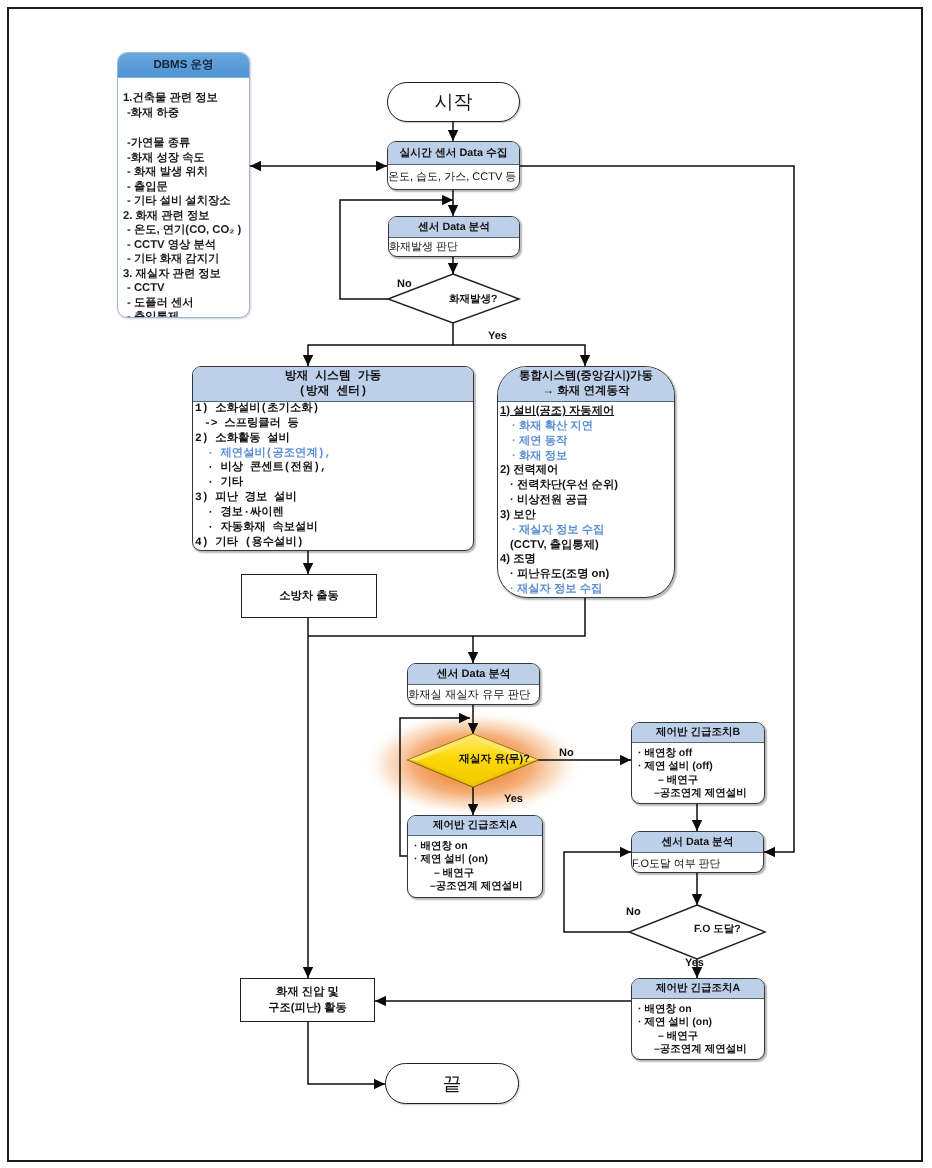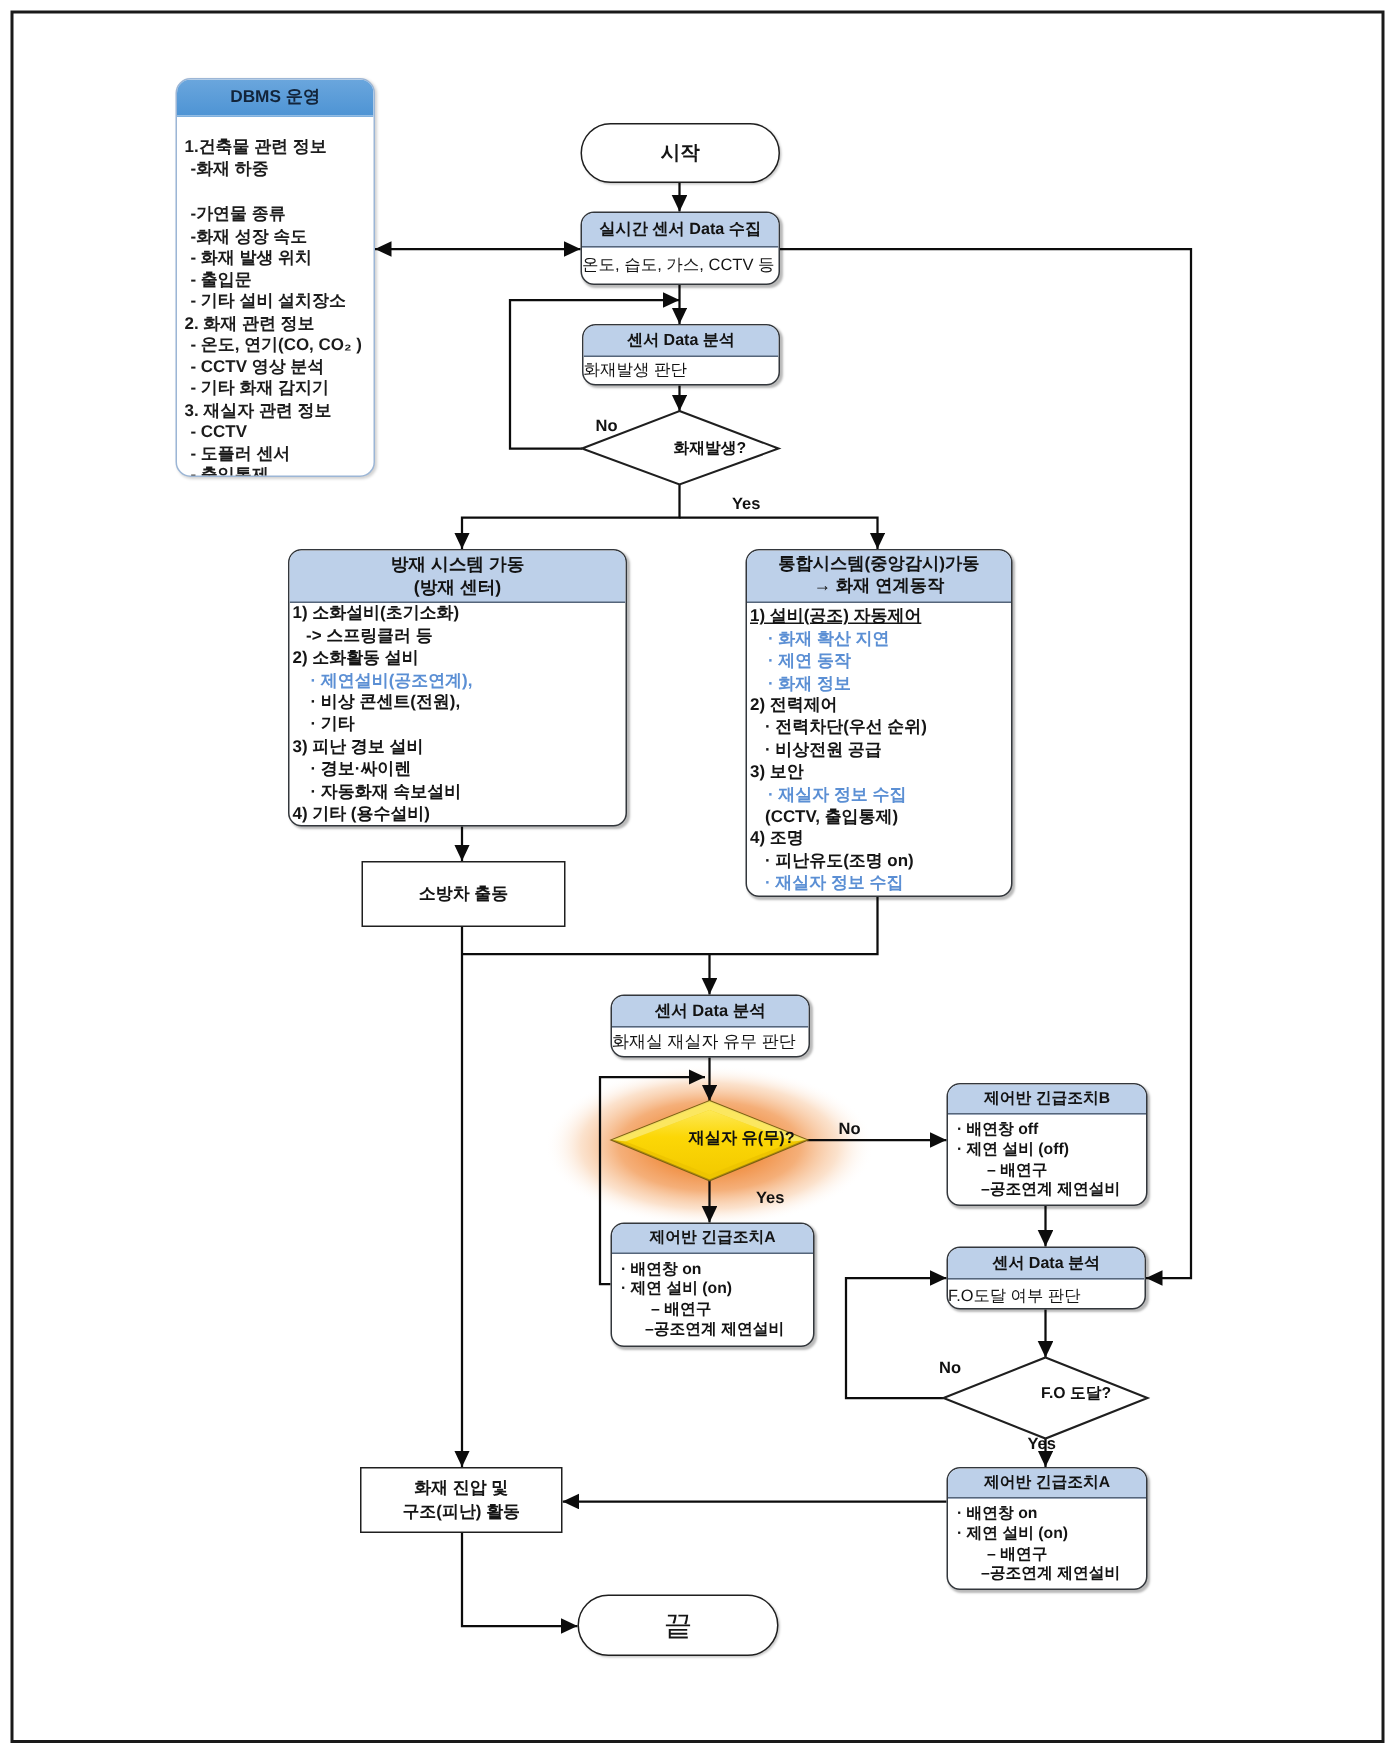--- a/index.html
+++ b/index.html
@@ -29,45 +29,45 @@
   .rbox>.bd{text-align:left;color:#131313;}
 
   .plain{border:1.4px solid #1f1f1f;background:#fff;color:#151515;
          display:flex;align-items:center;justify-content:center;text-align:center;}
   .oval{border:1.4px solid #1f1f1f;background:#fff;border-radius:999px;color:#151515;
         display:flex;align-items:center;justify-content:center;text-align:center;
         box-shadow:1px 1px 1.5px rgba(0,0,0,.22);}
   .lbl{position:absolute;font-weight:bold;color:#111;font-size:10px;margin-left:20px;}
 
   
-  #start{left:387px;top:82px;width:133px;height:40px;font-size:13px;font-weight:700;}
+  #start{left:387px;top:82px;width:133px;height:40px;font-size:19px;font-weight:400;}
   #end{left:385px;top:1063px;width:134px;height:41px;font-size:19px;font-weight:400;}
 
   
   #collect{left:387px;top:141px;width:133px;height:49px;}
   #collect>.hd{height:22px;line-height:22px;font-size:10.8px;}
   #collect>.bd{height:25px;line-height:25px;font-size:11px;}
 
   #analyze-fire{left:388px;top:216px;width:132px;height:41px;}
   #analyze-fire>.hd{height:20px;line-height:20px;font-size:10.7px;}
   #analyze-fire>.bd{height:19px;line-height:19px;font-size:11px;}
 
   #analyze-occ{left:407px;top:663px;width:133px;height:42px;}
   #analyze-occ>.hd{height:20px;line-height:20px;font-size:11px;}
   #analyze-occ>.bd{height:21px;line-height:21px;font-size:11.3px;}
 
   #analyze-fo{left:631px;top:831px;width:133px;height:42px;}
   #analyze-fo>.hd{height:20px;line-height:20px;font-size:10.7px;}
   #analyze-fo>.bd{height:35px;line-height:22px;font-size:10.9px;}
 
   
-  #prevention{left:192px;top:366px;width:226px;height:185px;}
+  #prevention{left:192px;top:366px;width:282px;height:185px;font-family:Liberation Mono, monospace;}
   #prevention>.hd{height:32px;padding-top:2px;font-size:11.8px;line-height:14.6px;}
   #prevention>.bd{padding:0px 0 0 2px;}
-  #integrated{left:497px;top:366px;width:178px;height:232px;}
+  #integrated{left:497px;top:366px;width:178px;height:232px;border-radius:30px;}
   #integrated>.hd{height:32px;padding-top:2px;font-size:11.5px;line-height:14.6px;}
   #integrated>.bd{padding:2px 0 0 2px;}
   .rbox>.bd.left{text-align:left;}
   .rbox>.bd.left div{font-size:11.3px;line-height:14.85px;white-space:nowrap;font-weight:bold;}
 
   
   #ctrl-a-top{left:407px;top:815px;width:136px;height:83px;}
   #ctrl-b{left:631px;top:722px;width:134px;height:82px;}
   #ctrl-a-bot{left:631px;top:978px;width:134px;height:82px;}
   #ctrl-a-top>.hd,#ctrl-b>.hd,#ctrl-a-bot>.hd{height:19px;line-height:19px;font-size:10.5px;}

